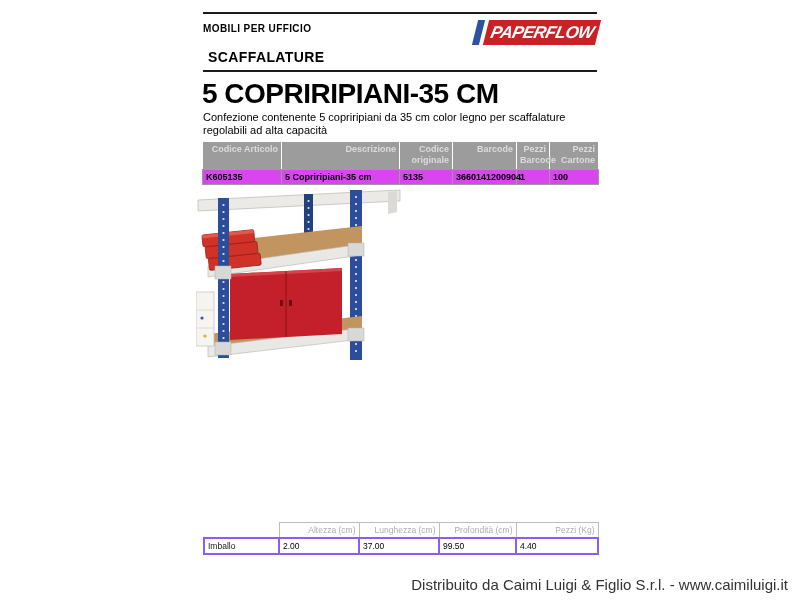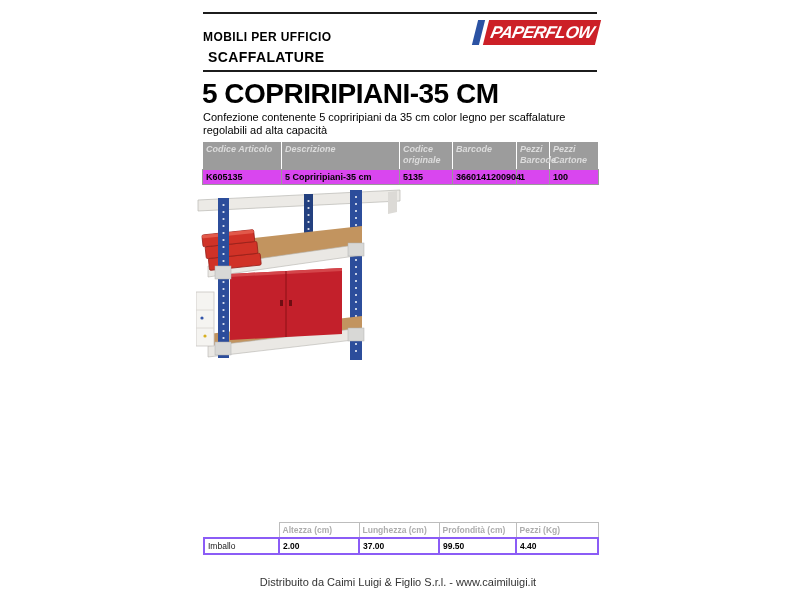--- a/index.html
+++ b/index.html
@@ -4,56 +4,56 @@
 <style>
   * { margin:0; padding:0; box-sizing:border-box; }
   html,body { background:#ffffff; }
   .page {
     position:relative; width:800px; height:600px; background:#ffffff;
     font-family:"Liberation Sans", sans-serif; color:#000; overflow:hidden;
   }
   .rule { position:absolute; left:203px; width:394px; height:2px; background:#1c1c1c; }
   .rule-top { top:12px; }
   .rule-mid { top:70px; }
-  .category   { position:absolute; left:203px; top:23px;  font-size:12px; font-weight:bold; letter-spacing:.4px;margin-top:7px; }
+  .category   { position:absolute; left:203px; top:23px;  font-size:10px; font-weight:bold; letter-spacing:.4px; }
   .subcategory{ position:absolute; left:208px; top:49px;  font-size:14px; font-weight:bold; letter-spacing:.4px; }
 
   
   .logo { position:absolute; left:473px; top:20px; width:125px; height:25px; }
   .logo-stripe { position:absolute; left:2px; top:0; width:7px; height:25px; transform:skewX(-14deg); }
   .logo-red { position:absolute; left:13px; top:0; width:112px; height:25px; transform:skewX(-14deg);
               display:flex; align-items:center; justify-content:center; }
   .logo-red span { transform:skewX(2deg); color:#fff; font-style:italic; font-weight:bold;
                    font-size:17px; letter-spacing:-0.5px; }
 
   .title { position:absolute; left:202px; top:78px; font-size:28px; font-weight:bold; letter-spacing:-0.5px; }
   .description { position:absolute; left:203px; top:111px; width:394px; font-size:11px; font-weight:normal; line-height:1.2; }
 
   
   table { border-collapse:collapse; table-layout:fixed; }
   .product-table { position:absolute; left:202px; top:141px; width:396px; font-size:9px; }
-  .product-table th { background:#9c9c9c; color:#dcdcdc; font-weight:bold; text-align:left;
+  .product-table th { background:#9c9c9c; color:#dcdcdc; font-weight:bold; text-align:right;
     vertical-align:top; padding:2px 3px; border:1px solid #ffffff; border-bottom:1px solid #9c9c9c;
-    height:26px; line-height:1.25;font-style:italic; }
+    height:26px; line-height:1.25; }
   .product-table td { border:1px solid #9a9a9a; font-weight:bold; padding:2px 3px; height:12px;
     vertical-align:top; background:#d946ef; }
 
   
   .photo { position:absolute; left:196px; top:188px; width:206px; height:174px; }
 
   
   .dims-table { position:absolute; left:203px; top:522px; width:394px; font-size:8.5px; }
-  .dims-table th { color:#adadad; font-weight:bold; text-align:left; padding:2px 3px;
+  .dims-table th { color:#adadad; font-weight:normal; text-align:right; padding:2px 3px;
     border:1px solid #bdbdbd; height:12px; vertical-align:middle; }
   .dims-table th.blank { border:none; background:transparent; }
   .dims-table td { border:2px solid #8b5cf6; padding:2px 3px; height:11px; vertical-align:middle; }
   .dims-table td.rowlabel { font-weight:normal; color:#1a1a1a; }
-  .dims-table td.val { font-weight:bold;margin-left:7px; }
+  .dims-table td.val { font-weight:normal;margin-left:7px; }
 
-  .footer { position:absolute; left:0; right:4px; top:576px; text-align:center; font-size:11px; color:#333; }
+  .footer { position:absolute; left:0; right:12px; top:576px; text-align:right; font-size:15px; color:#333; }
 </style>
 </head>
 <body>
 
 <div class="page">
 
   <div class="rule rule-top"></div>
 
   <div class="category">MOBILI PER UFFICIO</div>
 

